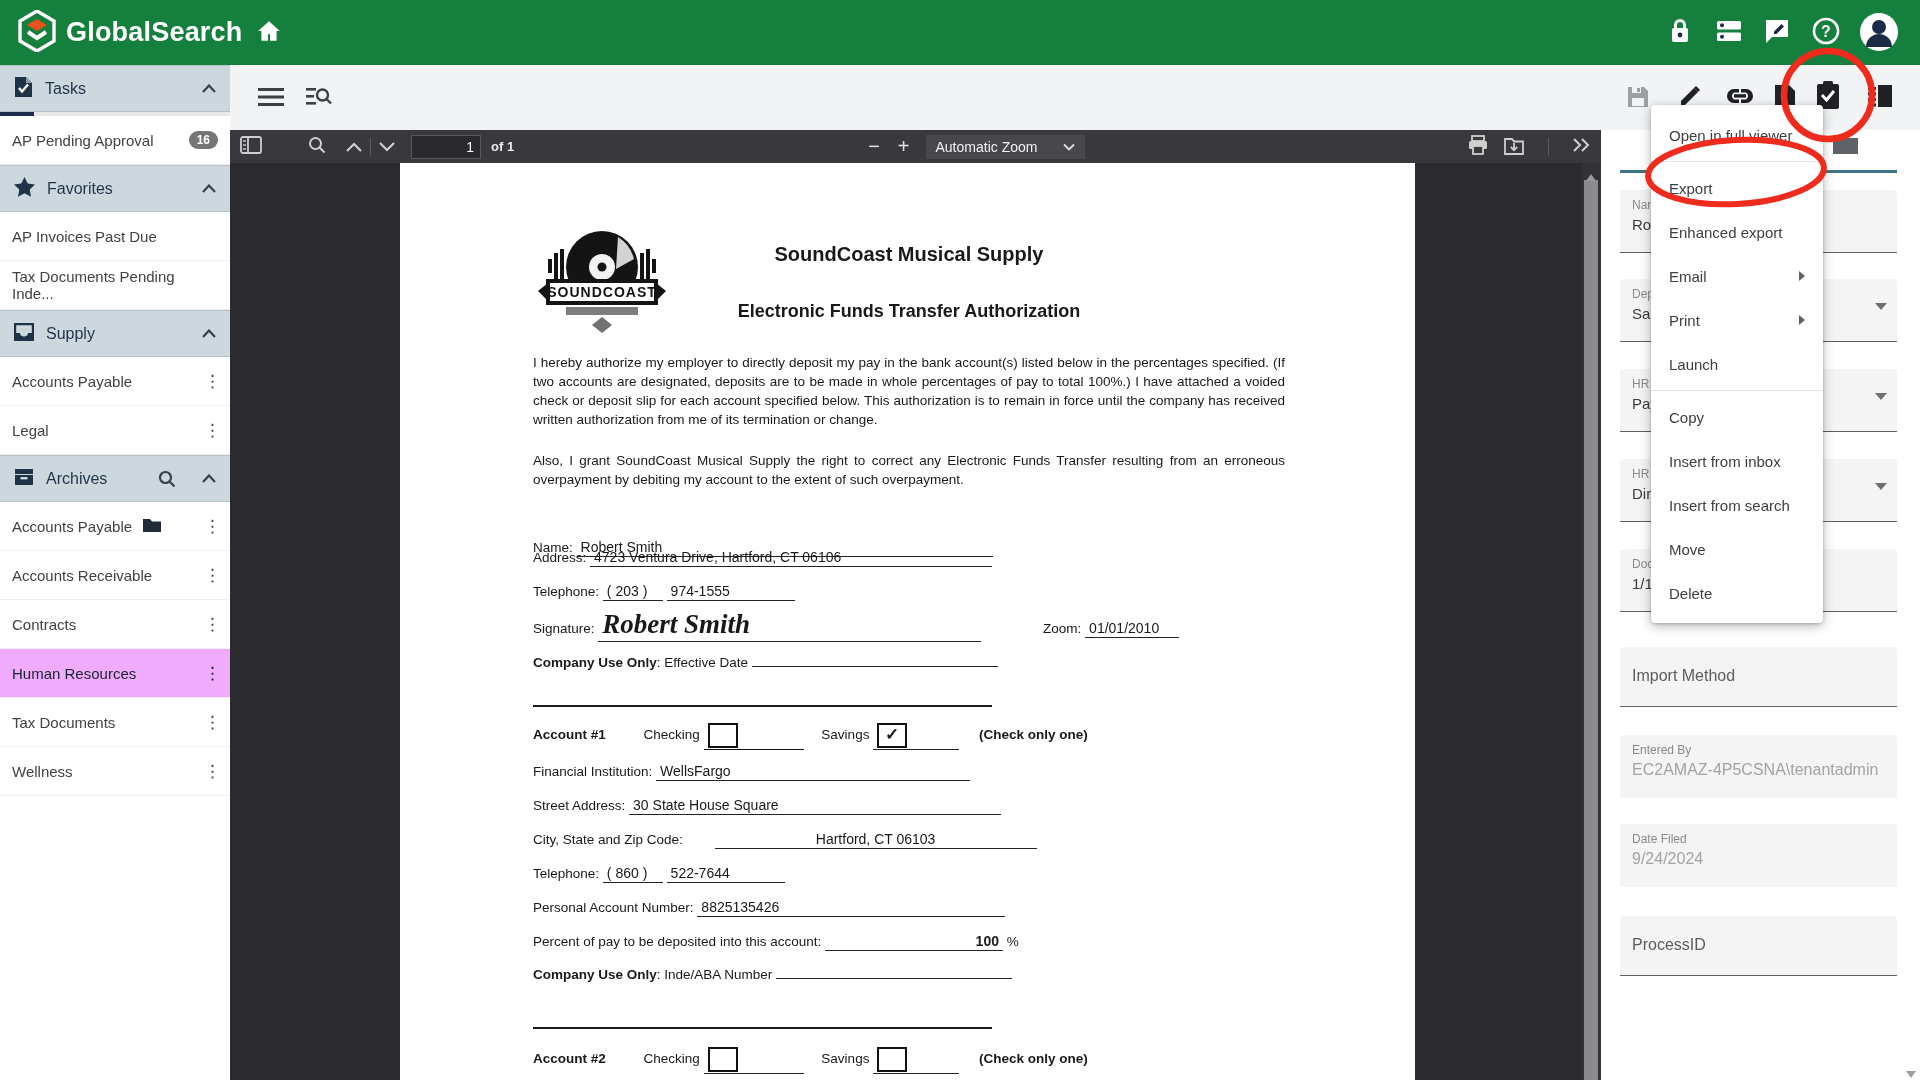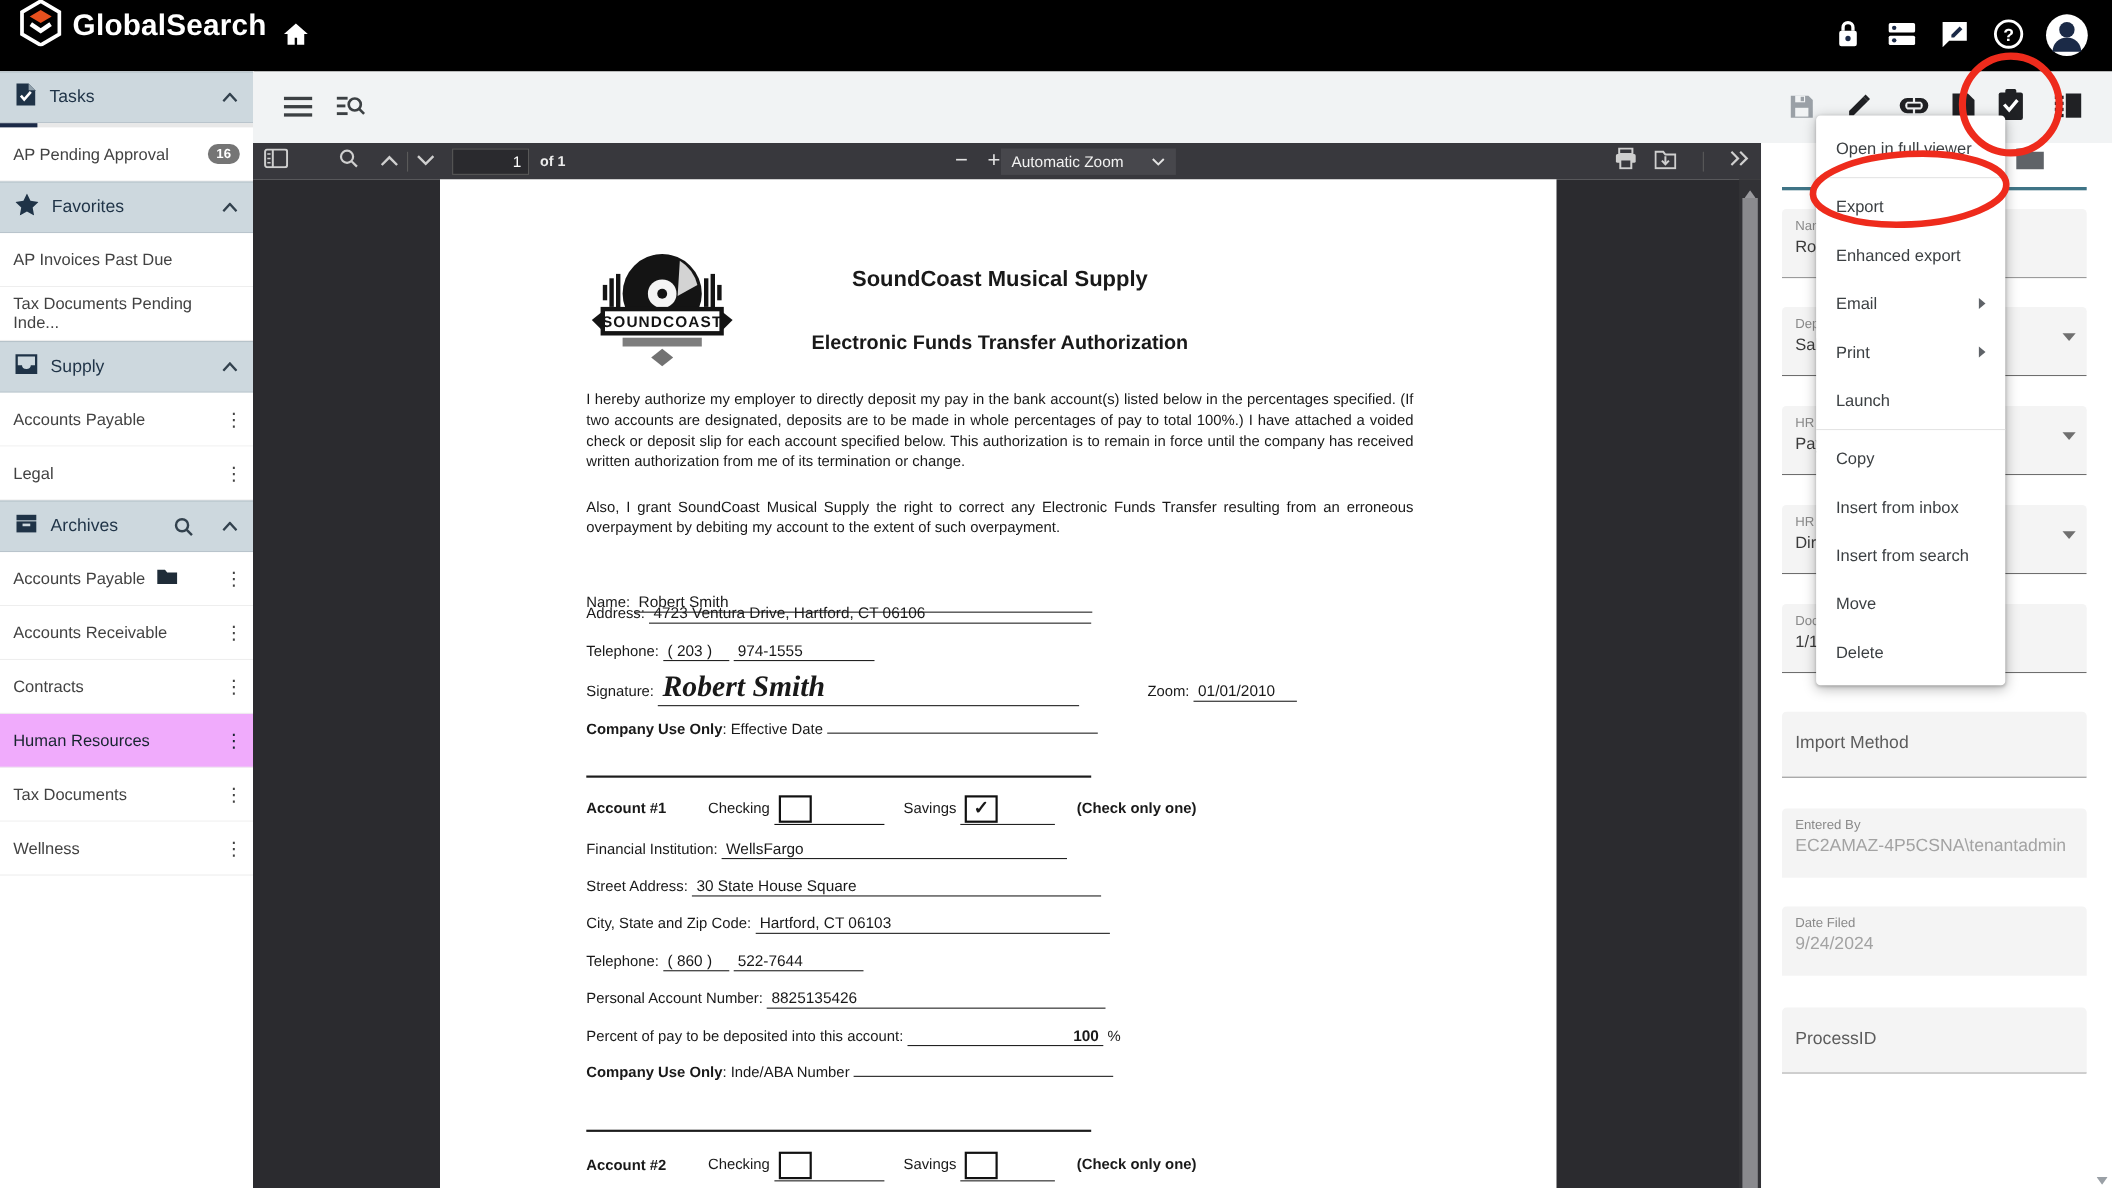--- a/index.html
+++ b/index.html
@@ -1,20 +1,20 @@
 <!DOCTYPE html>
 <html><head>
 <meta charset="utf-8">
 <style>
   html,body{margin:0;padding:0;background:#fff;}
   #app{position:relative;width:1920px;height:1080px;overflow:hidden;
        font-family:"Liberation Sans",sans-serif;-webkit-font-smoothing:antialiased;}
   .abs{position:absolute;}
   
-  .navbar{left:0;top:0;width:1920px;height:65px;background:#000000;display:flex;align-items:flex-start;}
+  .navbar{left:0;top:0;width:1920px;height:65px;background:#15803d;display:flex;align-items:center;}
   .brand{display:flex;align-items:center;gap:10px;margin-left:18px;color:#fff;}
   .brand-text{font-size:27px;font-weight:bold;letter-spacing:.2px;}
   .nav-ic{color:#fff;display:flex;align-items:center;justify-content:center;}
   
   .sidebar{left:0;top:65px;width:230px;height:1015px;background:#fff;border-right:1px solid #d5d5d5;}
   .sec-head{display:flex;align-items:center;background:#cdd8de;border-top:1px solid #b7c3ca;border-bottom:1px solid #b7c3ca;
             height:45px;padding:0 14px;color:#1f3347;font-size:16px;gap:12px;}
   .sec-head .grow{flex:1;}
   .row{display:flex;align-items:center;height:48px;padding:0 12px;font-size:15px;color:#424242;background:#fff;border-bottom:1px solid #eee;}
   .row .grow{flex:1;}
@@ -313,21 +313,21 @@
     <span class="vdiv"></span>
     <span>
       <svg width="16" height="10" viewBox="0 0 16 10">
           <polyline points="1,1 8,8 15,1" fill="none" stroke="#cfcfcf" stroke-width="2.2"></polyline>
         </svg>
     </span>
     <input class="pgbox" style="margin-left: 16px;" value="1">
     <span style="margin-left:10px;font-size:13px;font-weight:bold;color:#ececec;">of 1</span>
     <span style="margin-left:354px;font-size:20px;color:#e2e2e2;">−</span>
     <span style="margin-left:18px;font-size:20px;color:#e2e2e2;">+</span>
-    <span class="zoomsel" style="">
+    <span class="zoomsel" style="margin-left:16px;">
       <span>Automatic Zoom</span>
       <svg width="12" height="8" viewBox="0 0 12 8">
           <polyline points="1,1.5 6,6.5 11,1.5" fill="none" stroke="#e2e2e2" stroke-width="1.8"></polyline>
         </svg>
     </span>
     <span style="margin-left:auto;margin-right:10px;display:flex;align-items:center;gap:16px;">
       <span>
         <svg width="20" height="20" viewBox="0 0 20 20">
             <rect x="4" y="1" width="12" height="5" fill="none" stroke="#cfcfcf" stroke-width="1.8"></rect>
             <rect x="1" y="6" width="18" height="8" rx="1.5" fill="#cfcfcf"></rect>
@@ -416,21 +416,21 @@
       <span class="uval" style="width:78px;"><span class="cb">✓</span></span>
       <b style="margin-left:16px;">(Check only one)</b>
     </div>
     <div class="abs frow" style="left:133px;top:600px;">
       <span>Financial Institution:</span> <span class="uval" style="width:306px;text-align:left;">WellsFargo</span>
     </div>
     <div class="abs frow" style="left:133px;top:634px;">
       <span>Street Address:</span> <span class="uval" style="width:364px;text-align:left;">30 State House Square</span>
     </div>
     <div class="abs frow" style="left:133px;top:668px;">
-      <span>City, State and Zip Code:</span> <span class="uval" style="width:314px;text-align:left;">Hartford, CT 06103</span>
+      <span>City, State and Zip Code:</span> <span class="uval" style="width:314px;text-align:center;margin-left:28px;">Hartford, CT 06103</span>
     </div>
     <div class="abs frow" style="left:133px;top:702px;">
       <span>Telephone:</span> <span class="uval" style="width:52px;">( 860 )</span> <span class="uval" style="width:110px;">522-7644</span>
     </div>
     <div class="abs frow" style="left:133px;top:736px;">
       <span>Personal Account Number:</span> <span class="uval" style="width:300px;text-align:left;">8825135426</span>
     </div>
     <div class="abs frow" style="left:133px;top:770px;">
       <span>Percent of pay to be deposited into this account:</span> <span class="uval" style="width:170px;text-align:right;font-weight:bold;">100</span> <span>%</span>
     </div>

